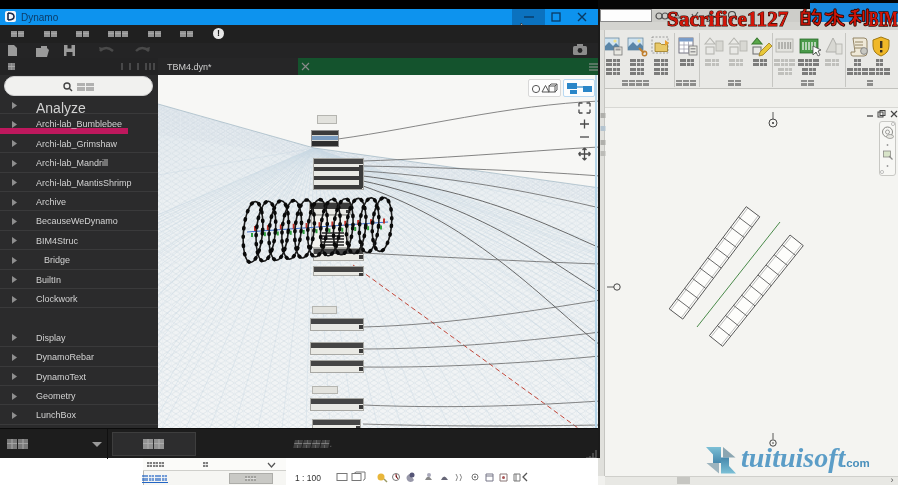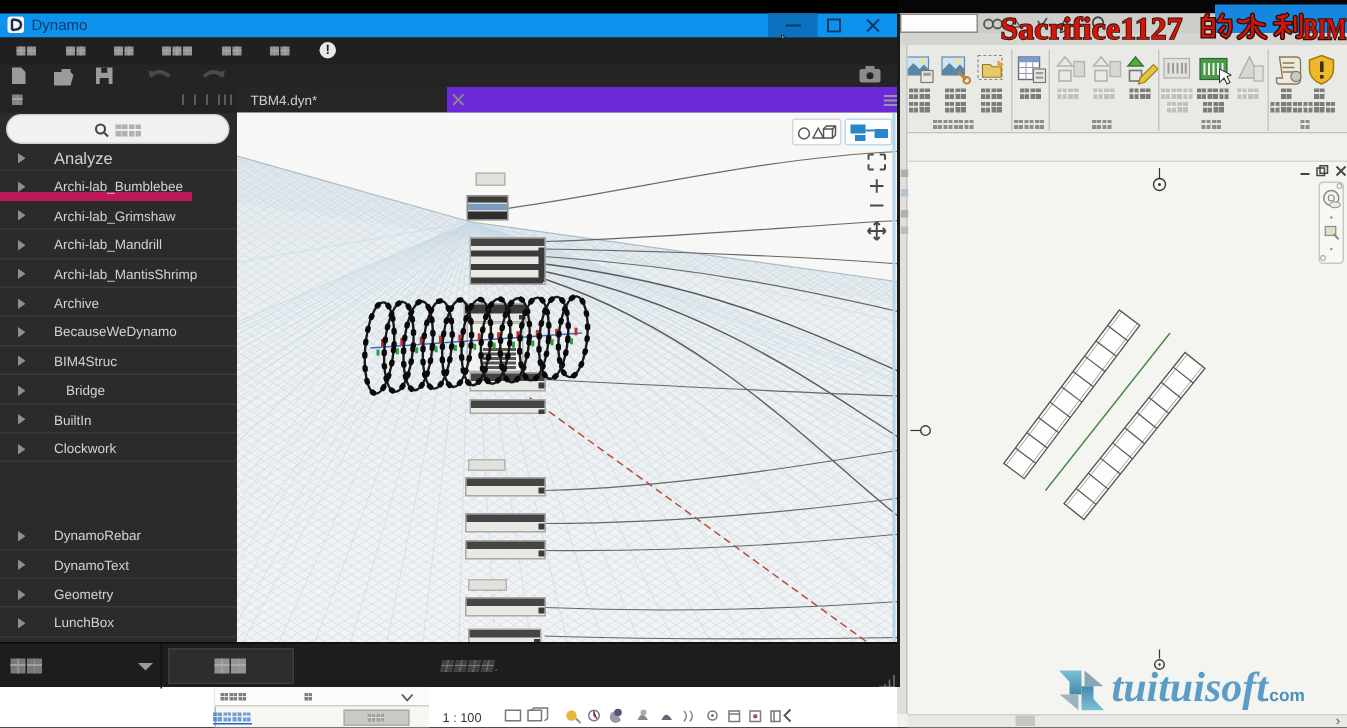--- a/index.html
+++ b/index.html
@@ -285,36 +285,36 @@
 <g stroke="#6f6f6f" stroke-width="1">
           <line x1="2" y1="1" x2="2" y2="8"></line>
           <line x1="10" y1="1" x2="10" y2="8"></line>
           <line x1="18" y1="1" x2="18" y2="8"></line>
           <line x1="26" y1="1" x2="26" y2="8"></line>
           <line x1="30" y1="1" x2="30" y2="8"></line>
           <line x1="34" y1="1" x2="34" y2="8"></line>
         </g>
 </svg>
     </div>
-<div class="abs" style="left:158px;top:49px;width:442px;height:17px;background:#6d28d9">
+<div class="abs" style="left:158px;top:49px;width:442px;height:17px;background:#14532d">
 <div class="abs" style="left:0;top:0;width:140px;height:17px;background:#262627"></div>
 <div class="abs" style="left:9px;top:4px;font-size:9px;color:#cfcfcf">TBM4.dyn*</div>
 <svg class="abs" style="left:143px;top:4px" width="9" height="9">
         <path d="M1 1 l7 7 M8 1 l-7 7" stroke="#8a8a8a" stroke-width="1.2"></path>
       </svg>
 <svg class="abs" style="left:431px;top:5px" width="9" height="8">
         <path d="M0 1 h9 M0 4 h9 M0 7 h9" stroke="#9a9a9a" stroke-width="1.2"></path>
       </svg>
 </div>
 <div class="abs" id="lib" style="left:0;top:66px;width:158px;height:353px;background:#2b2b2c">
       <div class="abs" style="left:0;top:20.0px;width:158px;height:19.4px;border-bottom:1px solid #3a3a3b">
         <svg class="abs" style="left:12px;top:6.5px" width="5" height="7">
           <path d="M0 0 L5 3.5 L0 7z" fill="#8f8f8f"></path>
         </svg>
-        <span class="abs" style="left:36px;top:5px;font-size:11px;color:#d2d2d2">Analyze</span>
+        <span class="abs" style="left:36px;top:5px;font-size:14px;color:#d2d2d2">Analyze</span>
       </div>
       <div class="abs" style="left:0;top:39.4px;width:128px;height:19.4px;border-bottom:6px solid #be185d">
         <svg class="abs" style="left:12px;top:6.5px" width="5" height="7">
           <path d="M0 0 L5 3.5 L0 7z" fill="#8f8f8f"></path>
         </svg>
         <span class="abs" style="left:36px;top:5px;font-size:9px;color:#d2d2d2">Archi-lab_Bumblebee</span>
       </div>
       <div class="abs" style="left:0;top:58.8px;width:158px;height:19.4px;border-bottom:1px solid #3a3a3b">
         <svg class="abs" style="left:12px;top:6.5px" width="5" height="7">
           <path d="M0 0 L5 3.5 L0 7z" fill="#8f8f8f"></path>
@@ -361,20 +361,26 @@
         <svg class="abs" style="left:12px;top:6.5px" width="5" height="7">
           <path d="M0 0 L5 3.5 L0 7z" fill="#8f8f8f"></path>
         </svg>
         <span class="abs" style="left:36px;top:5px;font-size:9px;color:#d2d2d2">Clockwork</span>
       </div>
       <div class="abs" style="left:0;top:194.6px;width:158px;height:19.4px;border-bottom:1px solid #3a3a3b">
         <svg class="abs" style="left:12px;top:6.5px" width="5" height="7">
           <path d="M0 0 L5 3.5 L0 7z" fill="#8f8f8f"></path>
         </svg>
         <span class="abs" style="left:36px;top:5px;font-size:9px;color:#d2d2d2">BuiltIn</span>
+      </div>
+      <div class="abs" style="left:0;top:252.8px;width:158px;height:19.4px;border-bottom:1px solid #3a3a3b">
+        <svg class="abs" style="left:12px;top:6.5px" width="5" height="7">
+          <path d="M0 0 L5 3.5 L0 7z" fill="#8f8f8f"></path>
+        </svg>
+        <span class="abs" style="left:36px;top:5px;font-size:9px;color:#d2d2d2">Display</span>
       </div>
       <div class="abs" style="left:0;top:272.2px;width:158px;height:19.4px;border-bottom:1px solid #3a3a3b">
         <svg class="abs" style="left:12px;top:6.5px" width="5" height="7">
           <path d="M0 0 L5 3.5 L0 7z" fill="#8f8f8f"></path>
         </svg>
         <span class="abs" style="left:36px;top:5px;font-size:9px;color:#d2d2d2">DynamoRebar</span>
       </div>
       <div class="abs" style="left:0;top:291.6px;width:158px;height:19.4px;border-bottom:1px solid #3a3a3b">
         <svg class="abs" style="left:12px;top:6.5px" width="5" height="7">
           <path d="M0 0 L5 3.5 L0 7z" fill="#8f8f8f"></path>

